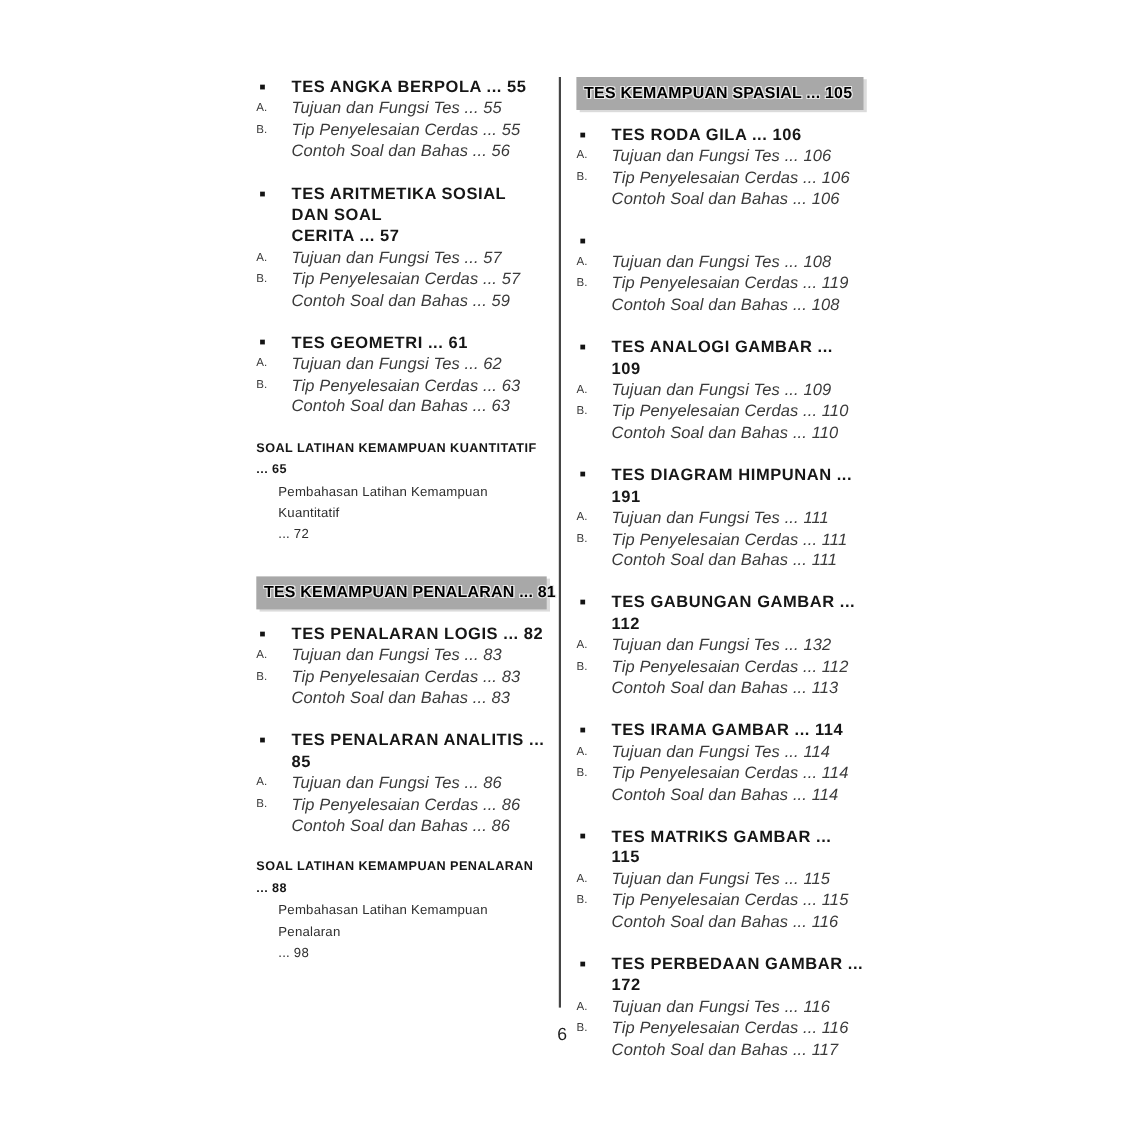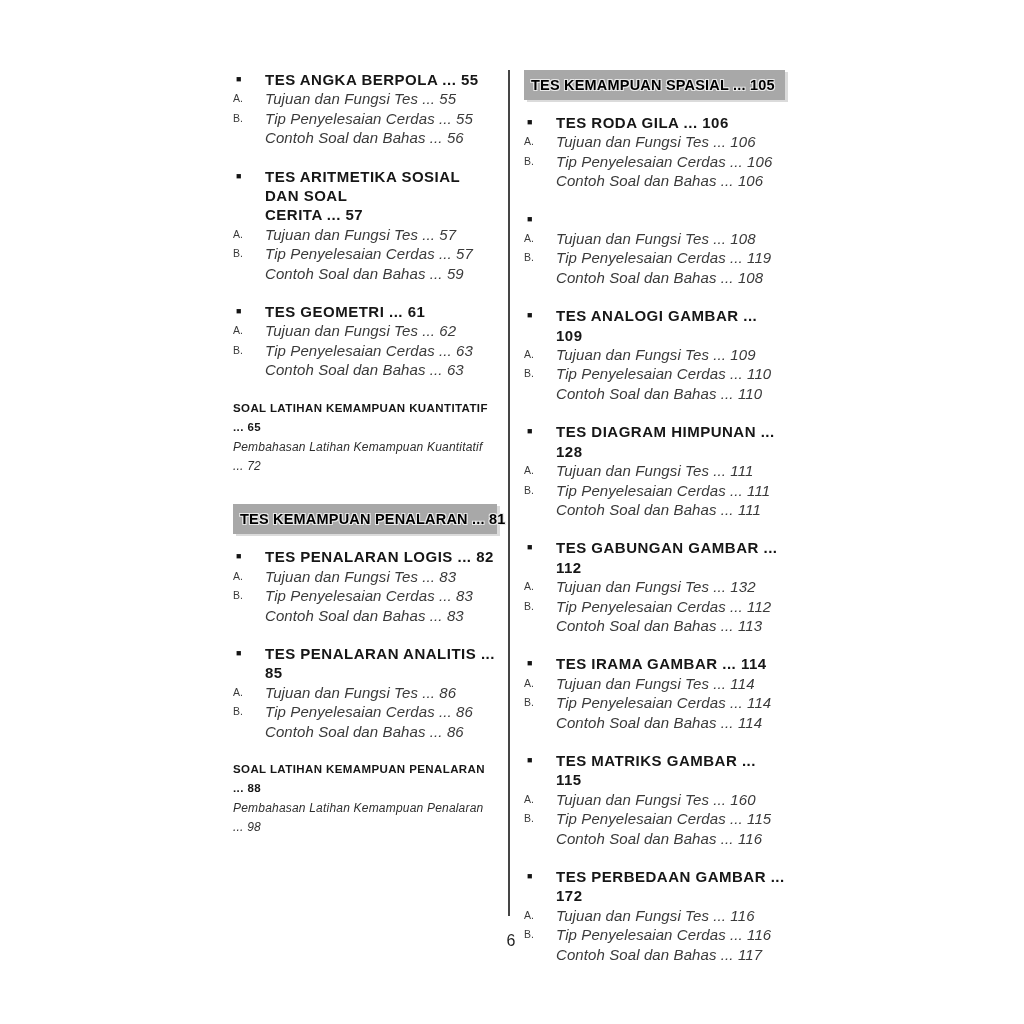--- a/index.html
+++ b/index.html
@@ -85,26 +85,26 @@
   .exercise { margin-bottom: 28px; }
   .ex-title {
     font-weight: bold;
     font-size: 11.5px;
     line-height: 19.4px;
     letter-spacing: 0.4px;
     color: #161616;
     white-space: pre-line;
   }
   .ex-sub {
-    font-style: italic;
     font-size: 12px;
     line-height: 19.4px;
     letter-spacing: 0.2px;
     color: #2e2e2e;
     white-space: pre-line;
+    margin-left: 20px;
   }
 </style>
 </head>
 <body>
 
 <div class="page">
   <div class="col col-left">
       <div class="entry">
         <div class="row">
           <span class="label bullet">■</span>
@@ -262,21 +262,21 @@
           <span class="item-text">Tip Penyelesaian Cerdas ... 110</span>
         </div>
         <div class="row">
           <span class="label"></span>
           <span class="item-text">Contoh Soal dan Bahas ... 110</span>
         </div>
       </div>
       <div class="entry">
         <div class="row">
           <span class="label bullet">■</span>
-          <span class="title">TES DIAGRAM HIMPUNAN ... 128</span>
+          <span class="title">TES DIAGRAM HIMPUNAN ... 191</span>
         </div>
         <div class="row">
           <span class="label">A.</span>
           <span class="item-text">Tujuan dan Fungsi Tes ... 111</span>
         </div>
         <div class="row">
           <span class="label">B.</span>
           <span class="item-text">Tip Penyelesaian Cerdas ... 111</span>
         </div>
         <div class="row">
@@ -320,21 +320,21 @@
           <span class="item-text">Contoh Soal dan Bahas ... 114</span>
         </div>
       </div>
       <div class="entry">
         <div class="row">
           <span class="label bullet">■</span>
           <span class="title">TES MATRIKS GAMBAR ... 115</span>
         </div>
         <div class="row">
           <span class="label">A.</span>
-          <span class="item-text">Tujuan dan Fungsi Tes ... 160</span>
+          <span class="item-text">Tujuan dan Fungsi Tes ... 115</span>
         </div>
         <div class="row">
           <span class="label">B.</span>
           <span class="item-text">Tip Penyelesaian Cerdas ... 115</span>
         </div>
         <div class="row">
           <span class="label"></span>
           <span class="item-text">Contoh Soal dan Bahas ... 116</span>
         </div>
       </div>

